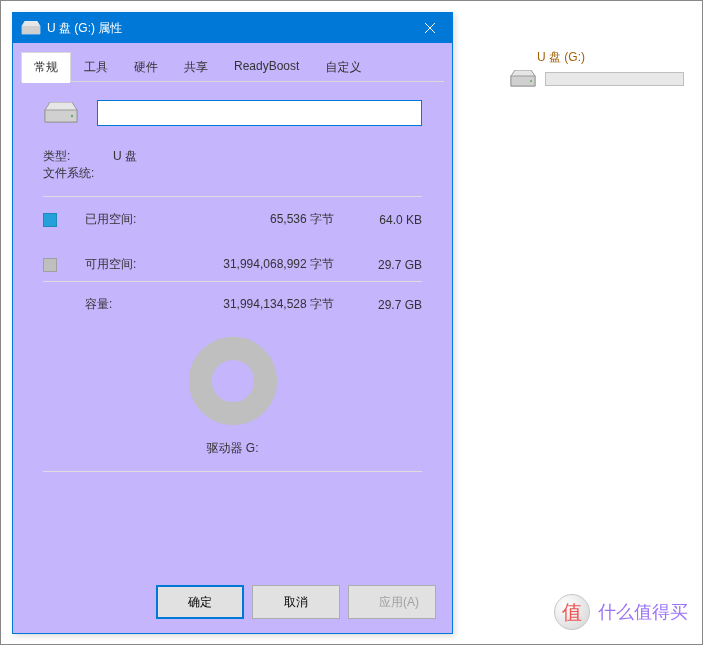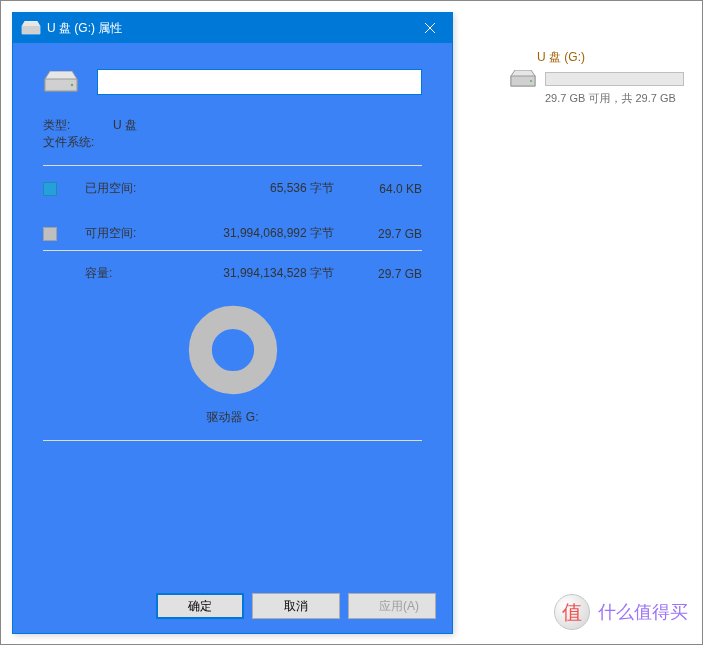--- a/index.html
+++ b/index.html
@@ -9,21 +9,21 @@
   
   .explorer { position: absolute; right: 18px; top: 48px; width: 175px; }
   .drive-title { font-size: 12px; color: #a16207; margin-left: 28px; margin-bottom: 4px; }
   .drive-row { display: flex; align-items: center; gap: 8px; }
   .drive-ico { width: 28px; height: 18px; }
   .bar-wrap { flex: 1; height: 14px; background: #e8e8e8; border: 1px solid #bfbfbf; }
   .bar-fill { width: 0%; height: 100%; background: #26a0da; }
   .drive-sub { font-size: 11px; color: #6d6d6d; margin-left: 36px; margin-top: 3px; }
 
   
-  .dialog { position: absolute; left: 11px; top: 11px; width: 441px; height: 622px; background: #3b82f6; border: 1px solid #0078d7; box-shadow: 2px 2px 6px rgba(0,0,0,.15); }
+  .dialog { position: absolute; left: 11px; top: 11px; width: 441px; height: 622px; background: #c4b5fd; border: 1px solid #0078d7; box-shadow: 2px 2px 6px rgba(0,0,0,.15); }
   .titlebar { height: 30px; background: #0078d7; display: flex; align-items: center; color: #fff; font-size: 12px; }
   .titlebar .tico { width: 20px; height: 14px; margin: 0 6px 0 8px; }
   .titlebar .ttl { flex: 1; }
   .titlebar .x { width: 45px; height: 30px; display: flex; align-items: center; justify-content: center; cursor: pointer; }
 
   .tabarea { padding: 8px 8px 0 8px; }
   .tabs { display: flex; border-bottom: 1px solid #d9d9d9; font-size: 12px; position: relative; }
   .tab { padding: 6px 12px 6px; color: #333; border: 1px solid transparent; border-bottom: none; cursor: pointer; position: relative; top: 1px; }
   .tab.active { border-color: #d9d9d9; background: #fff; }
   .tab.active::after { content: ""; position: absolute; left: 0; right: 0; bottom: -1px; height: 1px; background: #fff; }
@@ -42,21 +42,21 @@
   .sq.blue { background: #26a0da; border: 1px solid #1d8ab8; }
   .sq.gray { background: #bfbfbf; border: 1px solid #a0a0a0; }
   .bytes { text-align: right; }
   .unit { text-align: right; }
 
   .donut-wrap { text-align: center; margin: 20px 0 8px; }
   .donut { width: 96px; height: 96px; }
   .drvlabel { text-align: center; margin: 6px 0 14px; }
 
   .btns { position: absolute; bottom: 14px; right: 16px; display: flex; gap: 8px; }
-  .btn { width: 88px; height: 26px; font-size: 12px; border: 1px solid #adadad; background: #e1e1e1; cursor: pointer; }
+  .btn { width: 88px; height: 34px; font-size: 12px; border: 1px solid #adadad; background: #e1e1e1; cursor: pointer; }
   .btn.primary { border: 2px solid #0078d7; background: #e1e1e1; }
   .btn.disabled { color: #a0a0a0; cursor: default; padding-left: 20px; }
 
   
   .wm { position: absolute; right: 14px; bottom: 14px; display: flex; align-items: center; gap: 8px; opacity: .85; }
   .wm-txt { font-size: 18px; color: #8b5cf6; font-family: "SimHei","Microsoft YaHei"; }
   .wm-ico { width: 36px; height: 36px; border-radius: 50%; background: radial-gradient(circle at 30% 30%, #fff, #ccc); display:flex;align-items:center;justify-content:center;font-size:20px;color:#e33; border:1px solid #bbb;}
 </style>
 </head>
 <body>
@@ -68,38 +68,45 @@
     <div class="drive-row">
       <svg class="drive-ico" viewBox="0 0 28 18">
           <path d="M2 6 L6 0 H22 L26 6 V16 H2 Z" fill="#e6e6e6" stroke="#999"></path>
           <rect x="2" y="6" width="24" height="10" fill="#d0d0d0" stroke="#999"></rect>
           <circle cx="22" cy="11" r="1" fill="#6a6"></circle>
         </svg>
       <div class="bar-wrap">
           <div class="bar-fill"></div>
         </div>
     </div>
-    <div class="drive-sub">29.7 GB 可用，共 29.7 GB</div>
   </div>
 
   <div class="dialog">
     <div class="titlebar">
       <svg class="tico" viewBox="0 0 20 14">
           <path d="M1 5 L4 0 H16 L19 5 V13 H1 Z" fill="#e6e6e6" stroke="#fff" stroke-opacity=".6"></path>
           <rect x="1" y="5" width="18" height="8" fill="#d0d0d0"></rect>
         </svg>
       <span class="ttl">U 盘 (G:) 属性</span>
       <div class="x">
         <svg width="10" height="10" viewBox="0 0 10 10">
             <path d="M0 0 L10 10 M10 0 L0 10" stroke="#fff" stroke-width="1"></path>
           </svg>
       </div>
     </div>
 
     <div class="tabarea">
+      <div class="tabs">
+        <div class="tab active">常规</div>
+        <div class="tab">工具</div>
+        <div class="tab">硬件</div>
+        <div class="tab">共享</div>
+        <div class="tab">ReadyBoost</div>
+        <div class="tab">自定义</div>
+      </div>
 
       <div class="panel">
 
         <div class="row1">
           <svg class="bigico" viewBox="0 0 36 22">
               <path d="M2 8 L7 0 H29 L34 8 V20 H2 Z" fill="#e6e6e6" stroke="#999"></path>
               <rect x="2" y="8" width="32" height="12" fill="#d0d0d0" stroke="#999"></rect>
               <circle cx="29" cy="14" r="1.2" fill="#6a6"></circle>
             </svg>
           <input class="nameinput" value="" style="">

